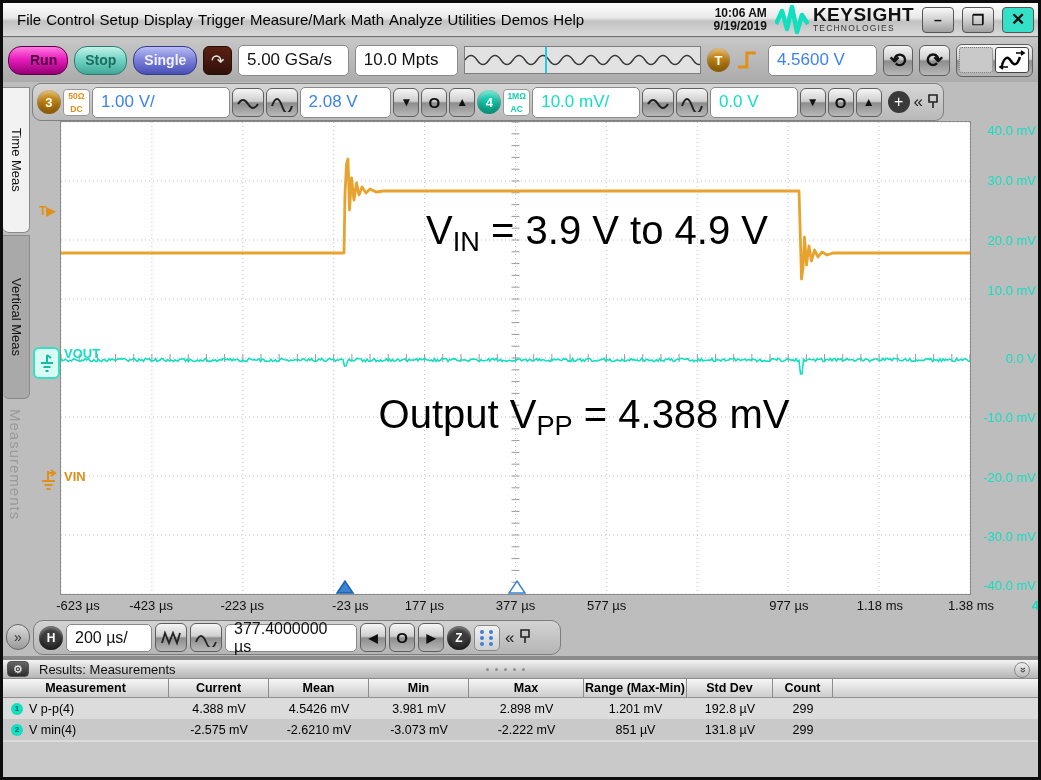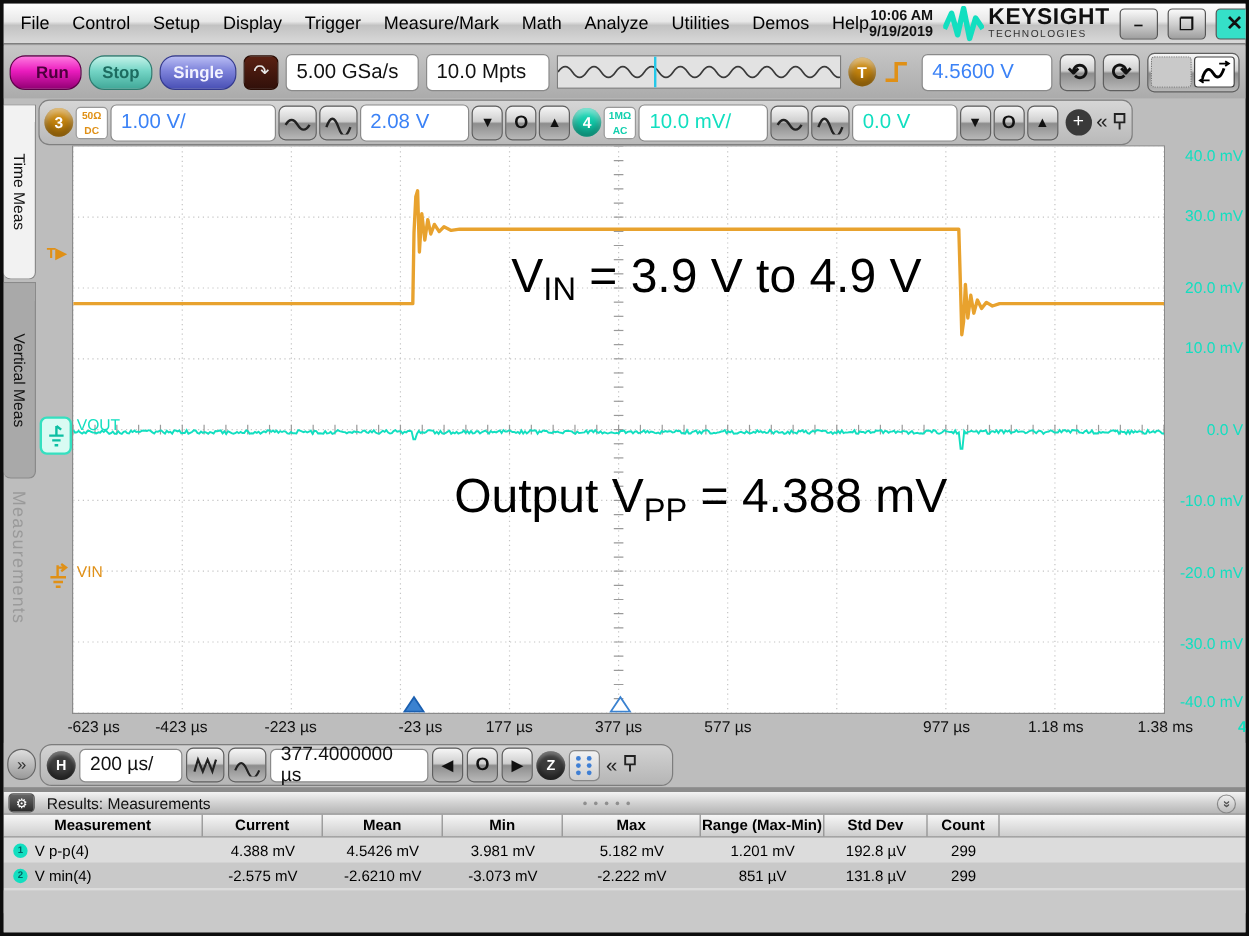--- a/index.html
+++ b/index.html
@@ -5,21 +5,21 @@
   * { box-sizing: border-box; margin: 0; padding: 0; }
   html,body { width:1041px; height:780px; background:#222; }
   body { font-family:"Liberation Sans", sans-serif; }
   #screen { position:relative; width:1041px; height:780px; background:#bdbdbd;
             border:3px solid #0d0d0d; overflow:hidden; }
 
   
   .menubar { position:absolute; left:0; top:0; width:1035px; height:34px;
     background:linear-gradient(#fefefe,#e8e8e8 45%,#c2c2c2 55%,#d9d9d9);
     border-bottom:1px solid #6f6f6f; display:flex; align-items:center; }
-  .menu-items { display:flex; gap:19px; padding-left:14px; }
+  .menu-items { display:flex; gap:5px; padding-left:14px; }
   .menu-item { font-size:15px; color:#000; cursor:default; }
   .menu-right { margin-left:auto; display:flex; align-items:center; gap:8px; padding-right:4px; }
   .clock { text-align:right; font-size:12px; font-weight:bold; color:#111; line-height:13px; }
   .logo { display:flex; align-items:center; gap:4px; }
   .logo-text .brand { font-size:19px; font-weight:bold; letter-spacing:.5px; color:#111; line-height:17px;}
   .logo-text .brand-sub { font-size:8.5px; letter-spacing:1.2px; color:#333; }
   .winbtn { width:32px; height:26px; border:1px solid #555; border-radius:4px;
     background:linear-gradient(#fafafa,#cfcfcf 50%,#9f9f9f); display:flex; align-items:center;
     justify-content:center; font-weight:bold; font-size:14px; color:#111; }
   .winbtn.close { background:#35e0c8; font-size:17px; }
@@ -88,21 +88,21 @@
     font-size:12px; display:flex; align-items:center; }
   .gnd-box4 { position:absolute; left:1px; top:226px; width:27px; height:32px; background:#d9fbf3;
     border:2px solid #35e0c0; border-radius:6px; display:flex; align-items:center; justify-content:center;}
   .gnd3 { position:absolute; left:8px; top:348px; }
   .plot { position:absolute; left:57px; top:118px; width:911px; height:474px; background:#fff;
     border:1px solid #8a8a8a; }
   .plot svg { position:absolute; left:0; top:0; }
   .annot { position:absolute; transform:translateX(-50%); font-weight:normal; color:#000;
     font-size:40px; white-space:nowrap; }
   .annot .sub { font-size:.68em; vertical-align:-.25em; }
-  .trace-label { position:absolute; font-size:13px; font-weight:normal; }
+  .trace-label { position:absolute; font-size:13px; font-weight:bold; }
   .trace-label.vout { color:#12dfc0; left:3px; top:224px; }
   .trace-label.vin { color:#e09016; left:3px; top:347px; }
 
   
   .yaxis { position:absolute; left:969px; top:118px; width:69px; height:474px; }
   .ylabel { position:absolute; right:5px; transform:translateY(-50%); font-size:13px; color:#12dfc0; white-space:nowrap;}
   .xaxis { position:absolute; left:30px; top:592px; width:1011px; height:23px; }
   .xlabel { position:absolute; top:3px; transform:translateX(-50%); font-size:13px; color:#111; white-space:nowrap;}
   .xchan { position:absolute; right:5px; top:3px; font-size:13px; font-weight:bold; color:#12dfc0; }
 
@@ -542,21 +542,21 @@
       </div>
     <div id="tbody">
         <div class="trow odd">
           <div class="td name" style="width: 166px;">
             <span class="idx-badge">1</span>
             <span>V p-p(4)</span>
           </div>
           <div class="td" style="width: 100px;">4.388 mV</div>
           <div class="td" style="width: 100px;">4.5426 mV</div>
           <div class="td" style="width: 100px;">3.981 mV</div>
-          <div class="td" style="width: 115px;">5.182 mV</div>
+          <div class="td" style="width: 115px;">2.898 mV</div>
           <div class="td" style="width: 103px;">1.201 mV</div>
           <div class="td" style="width: 86px;">192.8 µV</div>
           <div class="td" style="width: 60px;">299</div>
         </div>
         <div class="trow even">
           <div class="td name" style="width: 166px;">
             <span class="idx-badge">2</span>
             <span>V min(4)</span>
           </div>
           <div class="td" style="width: 100px;">-2.575 mV</div>

